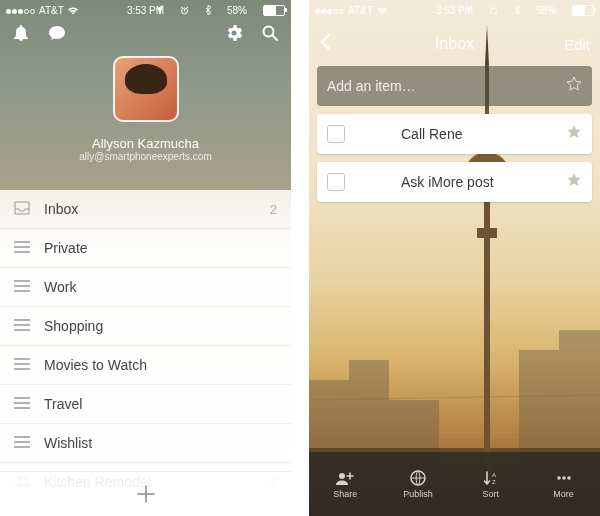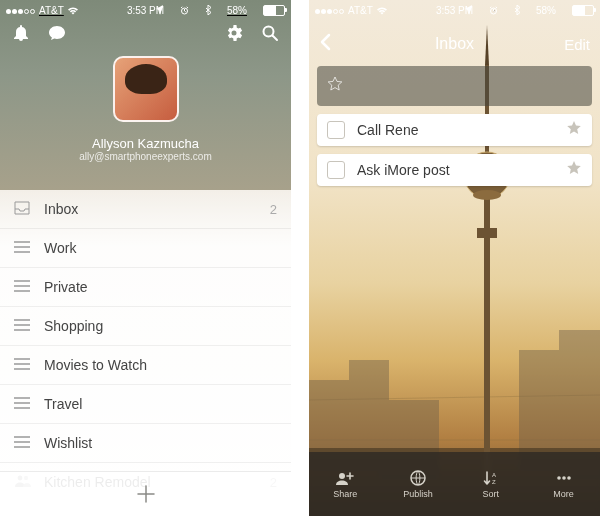--- a/index.html
+++ b/index.html
@@ -1,17 +1,17 @@
 <!DOCTYPE html>
 <html><head>
 <meta charset="utf-8">
 <style>
   html,body{margin:0;padding:0;font-family:-apple-system,Helvetica,Arial,sans-serif;background:#fff;}
   .wrap{display:flex;width:600px;height:516px;overflow:hidden;}
-  .phone{width:291px;height:516px;position:relative;overflow:hidden;text-decoration:underline;}
+  .phone{width:291px;height:516px;position:relative;overflow:hidden;}
   .gap{width:18px;background:#fff;}
 
   
   .left-head{height:190px;position:relative;background:linear-gradient(180deg,#7e8a79 0%,#8d9788 40%,#a7a18b 100%);}
   .status{height:20px;display:flex;align-items:center;color:#fff;font-size:10px;font-weight:500;padding:0 6px;position:relative;}
   .status .left,.status .right{display:flex;align-items:center;gap:3px;}
   .status .center{position:absolute;left:0;right:0;text-align:center;}
   .status .right{margin-left:auto;gap:16px;}
   .dots span{width:5px;height:5px;border-radius:50%;background:#fff;display:inline-block;margin-right:1px;}
   .dots span.empty{background:none;border:1px solid #fff;box-sizing:border-box;}
@@ -40,21 +40,21 @@
   .right-bg{position:absolute;inset:0;background:linear-gradient(180deg,#f3eadb 0%,#f1e3c6 35%,#e8d2a0 55%,#d9b36b 70%,#b17f42 85%,#5f4a2f 100%);}
   .skyline-overlay{position:absolute;inset:0;}
   .nav-head{position:absolute;top:0;left:0;right:0;height:64px;}
   .nav-inner{position:absolute;top:24px;left:0;right:0;height:40px;display:flex;align-items:center;justify-content:space-between;padding:0 10px;color:#fff;}
   .nav-title{position:absolute;left:0;right:0;text-align:center;font-size:16px;font-weight:500;color:#fff;}
   .nav-edit{font-size:15px;}
   .addbar{position:absolute;top:66px;left:8px;right:8px;height:40px;border-radius:4px;background:rgba(70,70,60,.55);display:flex;align-items:center;padding:0 10px;color:#e8e6dd;}
   .addbar .plabel{flex:1;font-size:14px;color:rgba(255,255,255,.85);}
 
   .items{position:absolute;top:114px;left:8px;right:8px;}
-  .card{background:#fff;border-radius:4px;height:32px;display:flex;align-items:center;padding:0 10px;margin-bottom:8px;box-shadow:0 1px 2px rgba(0,0,0,.15);}
+  .card{background:#fff;border-radius:4px;height:40px;display:flex;align-items:center;padding:0 10px;margin-bottom:8px;box-shadow:0 1px 2px rgba(0,0,0,.15);gap:44px;}
   .checkbox{width:16px;height:16px;border:1px solid #c8c4bb;border-radius:3px;margin-right:12px;}
   .card .clabel{flex:1;font-size:14px;color:#3a3a3a;}
   .star{color:#c8c4bb;}
 
   .right-tab{position:absolute;left:0;right:0;bottom:0;height:64px;background:rgba(40,38,34,.72);backdrop-filter:blur(2px);display:flex;}
   .tbtn{flex:1;display:flex;flex-direction:column;align-items:center;justify-content:center;color:#d6d2c9;font-size:9px;gap:2px;}
   .tbtn svg{width:18px;height:18px;}
 </style>
 </head>
 <body>
@@ -128,28 +128,28 @@
         <span class="ricon"><svg width="16" height="14" viewBox="0 0 16 14">
               <path fill="none" stroke="#999" d="M1 1h14v12H1zM1 8h4l1 2h4l1-2h4"></path>
             </svg></span>
         <span class="label">Inbox</span>
         <span class="count">2</span>
       </div>
       <div class="lrow">
         <span class="ricon"><svg width="16" height="12" viewBox="0 0 16 12">
               <path stroke="#999" stroke-width="1.5" d="M0 1h16M0 6h16M0 11h16"></path>
             </svg></span>
+        <span class="label">Private</span>
+        <span class="count"></span>
+      </div>
+      <div class="lrow">
+        <span class="ricon"><svg width="16" height="12" viewBox="0 0 16 12">
+              <path stroke="#999" stroke-width="1.5" d="M0 1h16M0 6h16M0 11h16"></path>
+            </svg></span>
         <span class="label">Work</span>
-        <span class="count"></span>
-      </div>
-      <div class="lrow">
-        <span class="ricon"><svg width="16" height="12" viewBox="0 0 16 12">
-              <path stroke="#999" stroke-width="1.5" d="M0 1h16M0 6h16M0 11h16"></path>
-            </svg></span>
-        <span class="label">Private</span>
         <span class="count"></span>
       </div>
       <div class="lrow">
         <span class="ricon"><svg width="16" height="12" viewBox="0 0 16 12">
               <path stroke="#999" stroke-width="1.5" d="M0 1h16M0 6h16M0 11h16"></path>
             </svg></span>
         <span class="label">Shopping</span>
         <span class="count"></span>
       </div>
       <div class="lrow">
@@ -253,20 +253,21 @@
       <div class="nav-inner">
         <span><svg width="14" height="20" viewBox="0 0 14 20">
               <path fill="none" stroke="#fff" stroke-width="2.5" stroke-linecap="round" stroke-linejoin="round" d="M10 3L3 10l7 7"></path>
             </svg></span>
         <div class="nav-title">Inbox</div>
         <span class="nav-edit">Edit</span>
       </div>
     </div>
 
     <div class="addbar">
+      <span class="plabel">Add an item…</span>
       <span><svg width="16" height="16" viewBox="0 0 16 16">
             <path fill="none" stroke="rgba(255,255,255,.7)" d="M8 1l2 4.4 4.8.5-3.6 3.3 1 4.8L8 11.6 3.8 14l1-4.8L1.2 5.9 6 5.4z"></path>
           </svg></span>
     </div>
 
     <div class="items">
       <div class="card">
         <span class="checkbox"></span>
         <span class="clabel">Call Rene</span>
         <span class="star"><svg width="16" height="16" viewBox="0 0 16 16">

